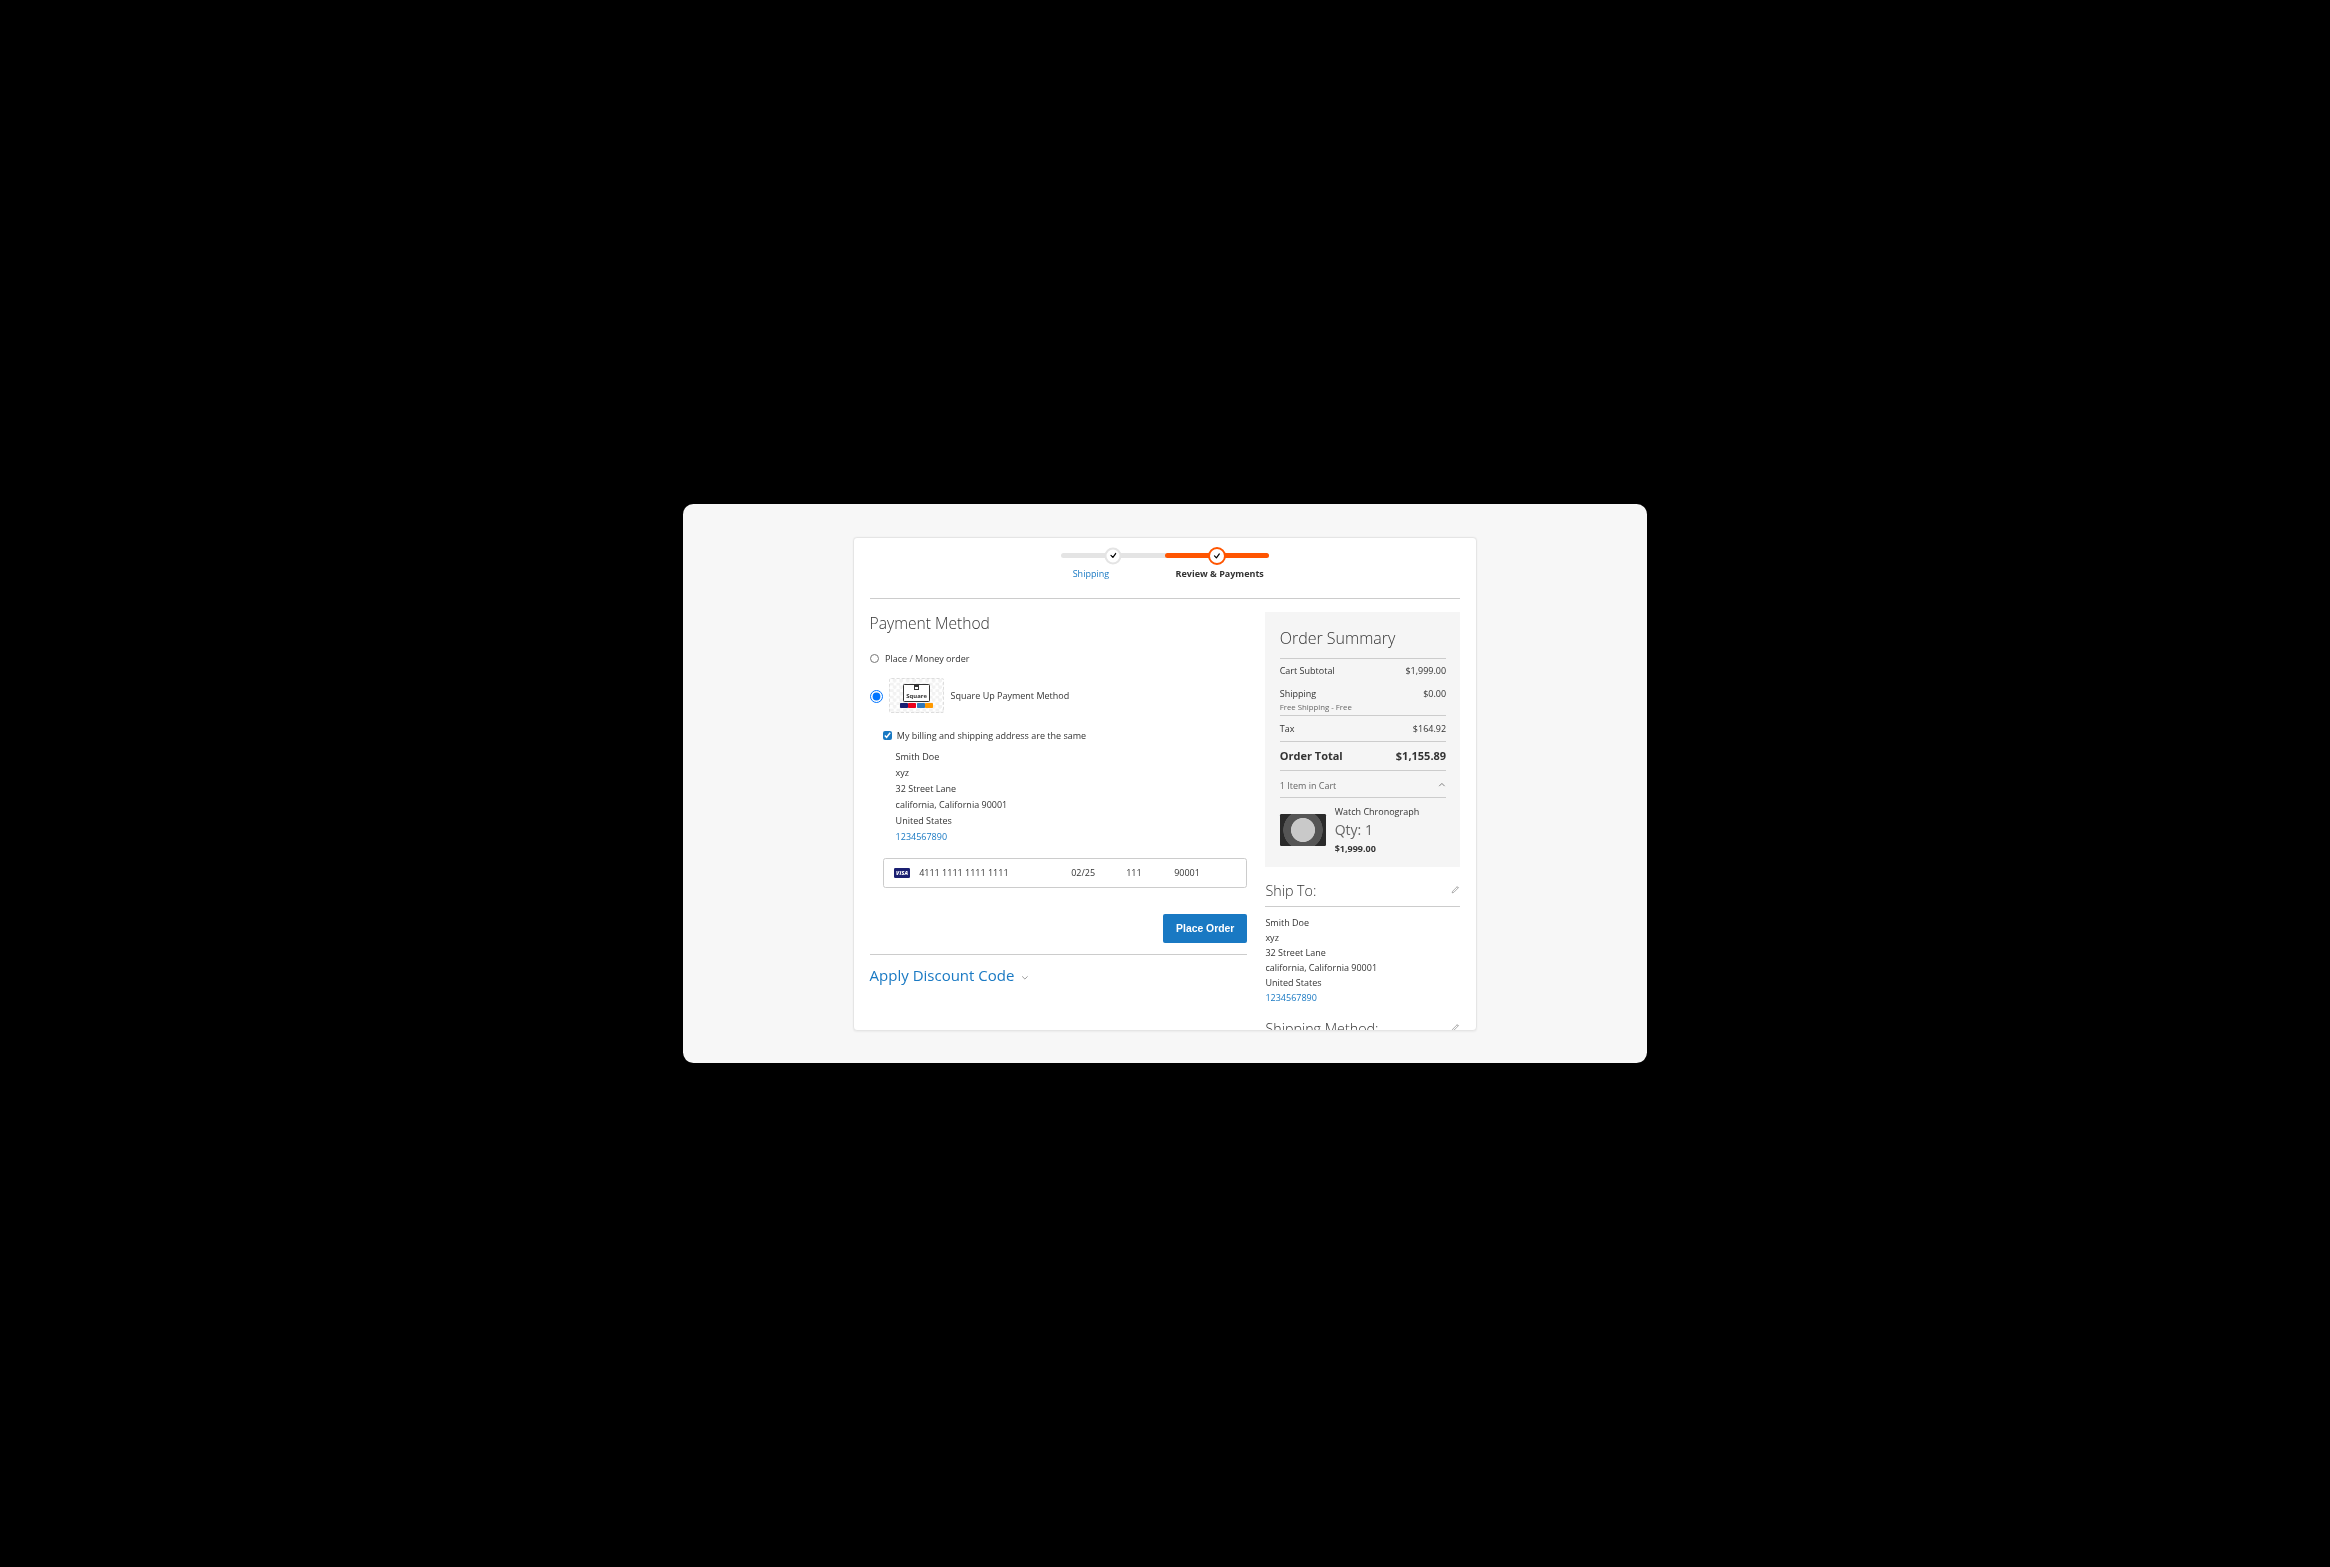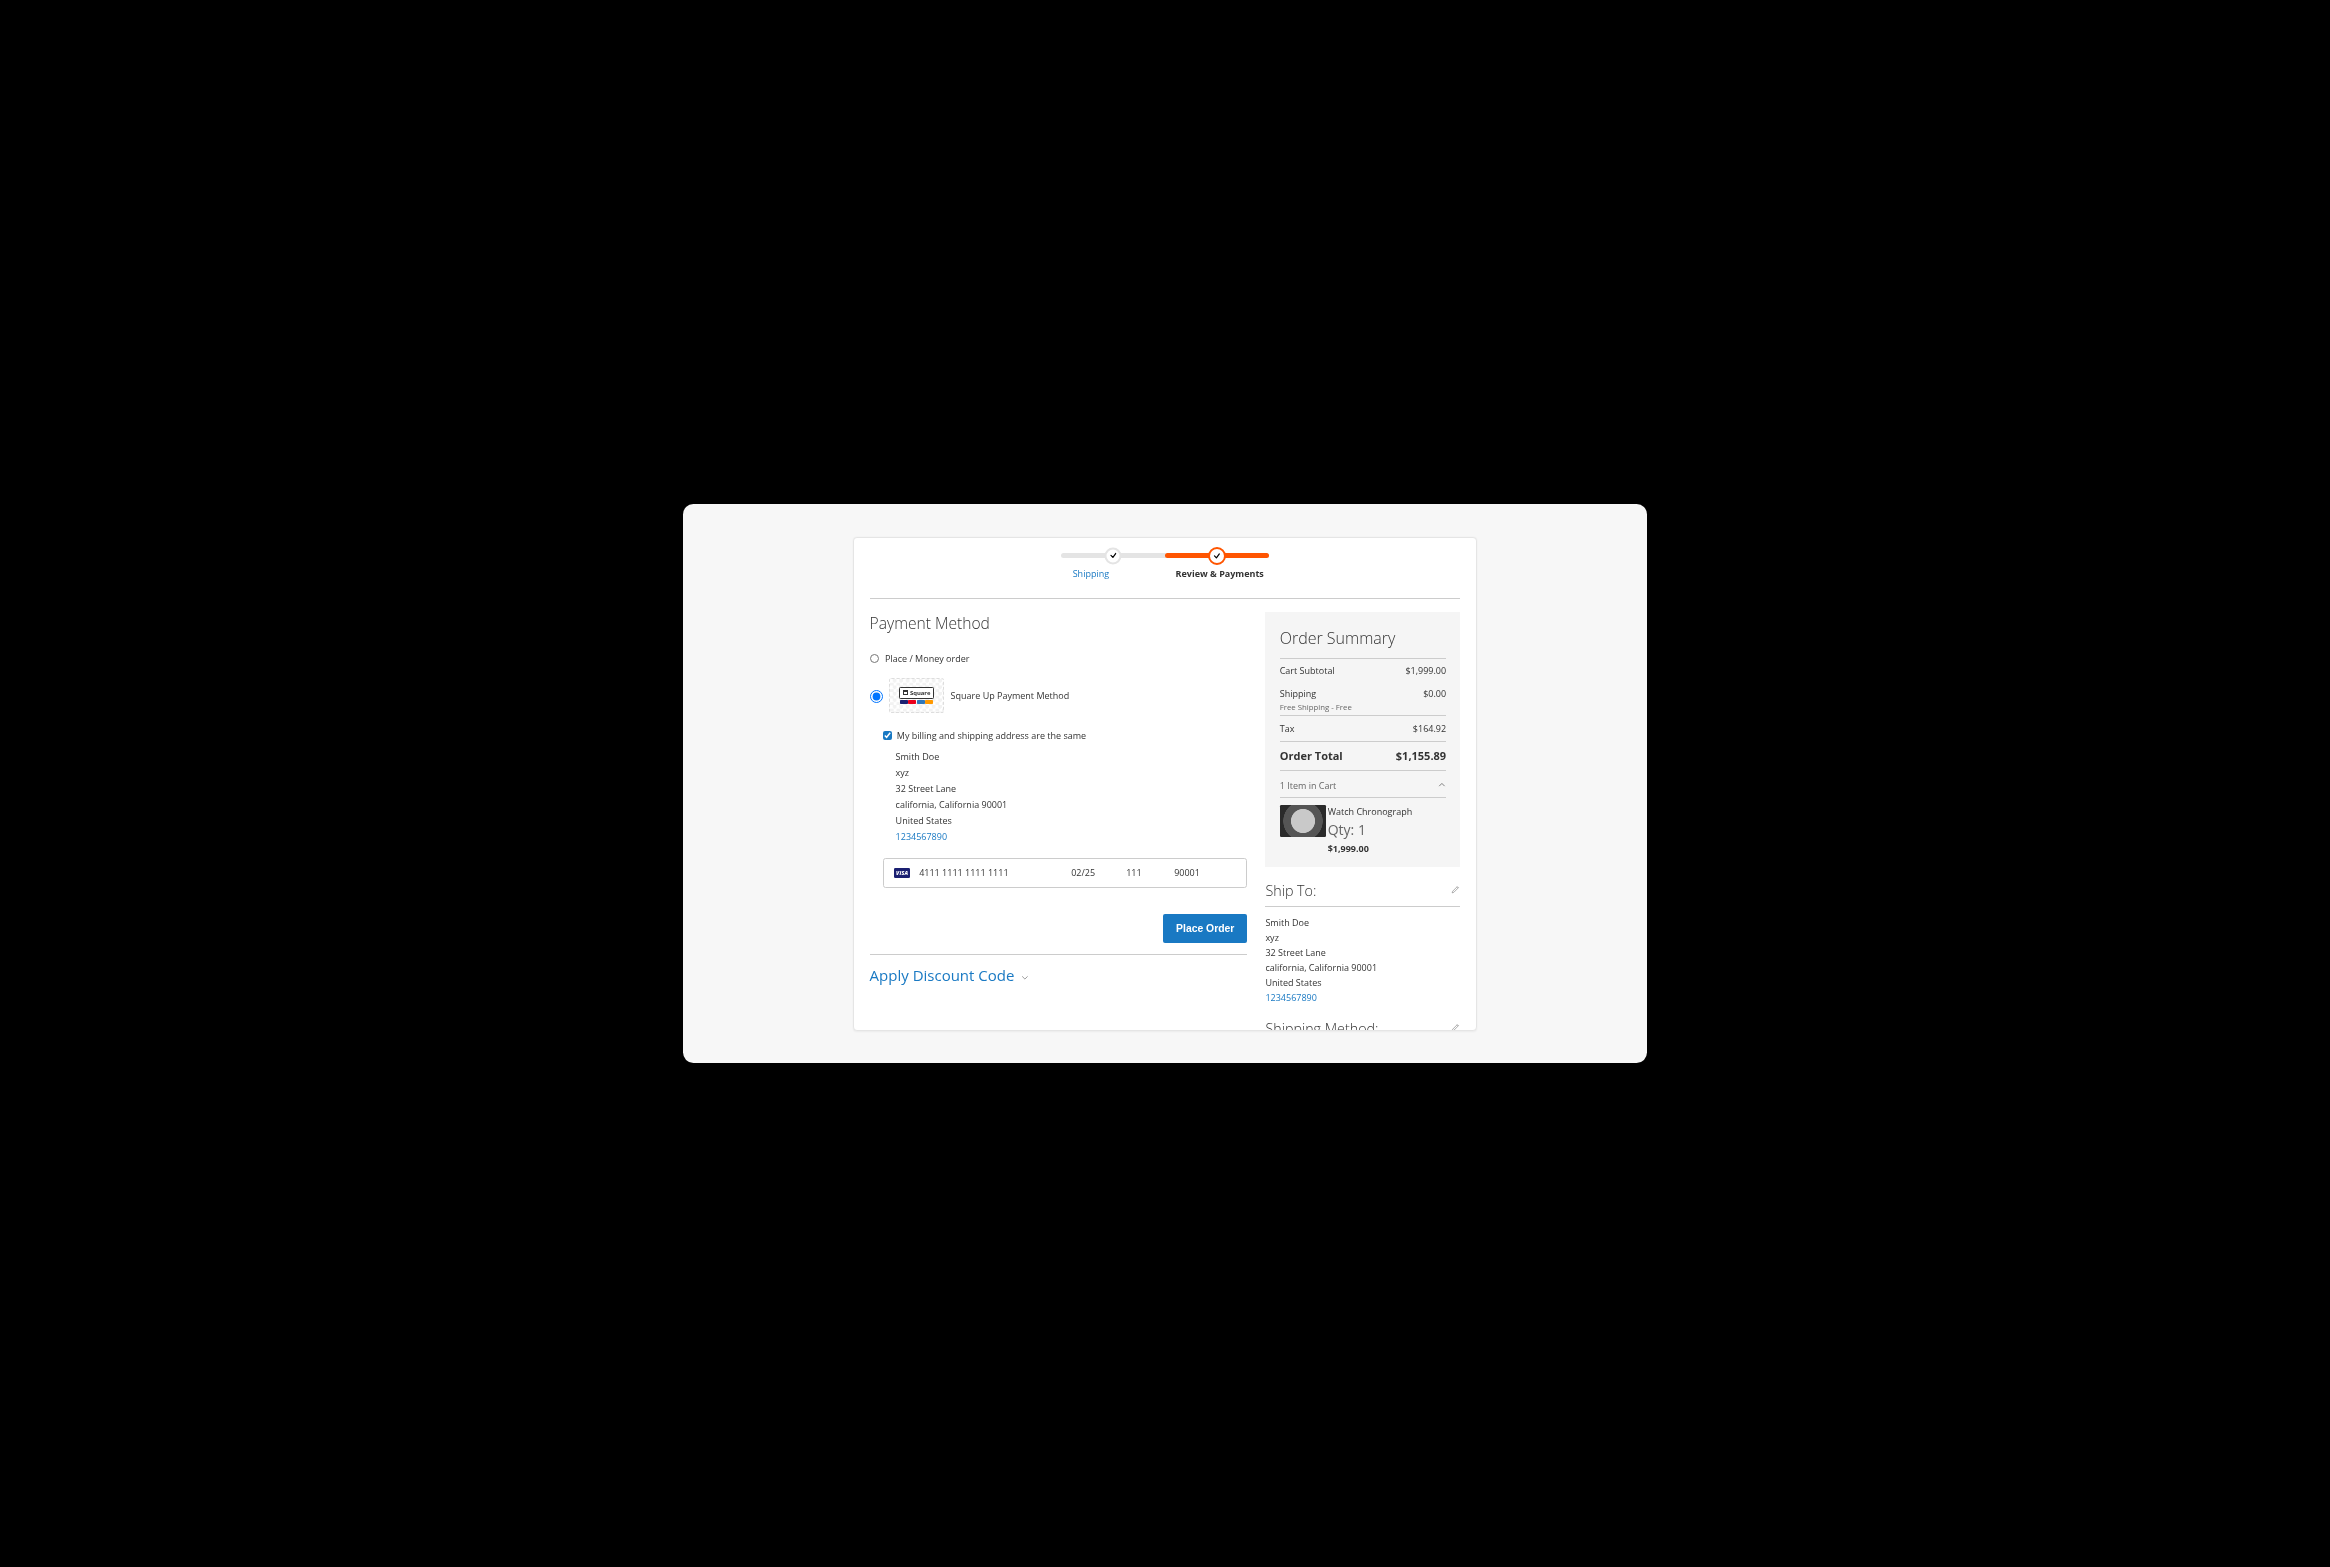--- a/index.html
+++ b/index.html
@@ -80,21 +80,21 @@
   .square-logo {
     width: 55px; height: 35px;
     border: 0.7px dashed #ddd;
     background: repeating-conic-gradient(#f2f2f2 0% 25%, #ffffff 0% 50%) 0 0 / 6.5px 6.5px;
     display:flex; align-items:center; justify-content:center; flex-direction:column; gap:1.3px;
     border-radius: 2.6px;
   }
   .square-brand {
     background:#fff; border:0.7px solid #333; border-radius:1.3px;
     padding:0.7px 2.6px; font-size:5.9px; font-weight:700; color:#333;
-    display:flex; align-items:center; gap:2px;
+    display:flex; align-items:center; gap:2px;flex-direction:column;
   }
   .square-brand .sq { width:5.2px; height:5.2px; background:#333; display:inline-block; position:relative; }
   .square-brand .sq::after{ content:""; position:absolute; inset:1.3px; background:#fff; }
   .card-logos { display:flex; gap:0.7px; }
   .card-logos span { width:7.8px; height:4.6px; border-radius:0.7px; }
   .cl-blue{background:#1a1f71;} .cl-red{background:#eb001b;} .cl-lb{background:#2e77bb;} .cl-og{background:#ff9900;}
   .square-label { font-size:9px; color:#333; }
   .billing-block { margin-left: 13px; margin-top: 15.6px; font-size:9px; color:#333; }
   .billing-block .chk-row { display:flex; align-items:center; gap:5.2px; margin-bottom:7.8px; }
   .billing-block .chk-row input { accent-color:#1979c3; width:9px; height:9px; }
@@ -125,21 +125,21 @@
   .discount-row { margin-top:10.4px; display:flex; align-items:center; gap:6.5px; color:#1979c3; font-size:15px; cursor:pointer; }
   .chev { display:inline-block; transform: translateY(0.7px); }
   
   .summary-box { background:#f5f5f5; padding: 14.3px 14.3px 9px; font-size:9px; color:#333; }
   .summary-box h2 { font-weight:300; font-size:16px; color:#333; margin-bottom:9px; }
   .sum-line { display:flex; justify-content:space-between; padding:5.9px 0; border-top:0.7px solid #ccc; }
   .sum-line:first-of-type { border-top:0.7px solid #ccc; }
   .sum-sub { font-size:7.8px; color:#666; margin-top:0; }
   .sum-total { font-weight:700; font-size:11px; }
   .cart-toggle { display:flex; justify-content:space-between; align-items:center; padding:7.8px 0 5.2px; color:#666; border-top:0.7px solid #ccc; margin-top:1.3px; cursor:pointer; }
-  .cart-item { display:flex; gap:2px; padding:6.5px 0 2.6px; border-top:0.7px solid #ccc; }
+  .cart-item { display:flex; gap:9px; padding:6.5px 0 2.6px; border-top:0.7px solid #ccc;align-items:center; }
   .cart-thumb {
     width:46px; height:32.5px;
     background: radial-gradient(circle at 50% 50%, #c9c9c9 0 11.7px, #555 12.4px 19.5px, #2a2a2a 20px);
     border-radius:1.3px;
   }
   .cart-item .name { color:#333; }
   .cart-item .qty { color:#666; font-size:14px; margin-top:2.6px; }
   .cart-item .price { color:#333; font-weight:700; margin-top:2.6px; }
   .side-section { margin-top: 14.3px; }
   .side-head { display:flex; justify-content:space-between; align-items:center; border-bottom:0.7px solid #ccc; padding-bottom:6.5px; margin-bottom:9px; }

